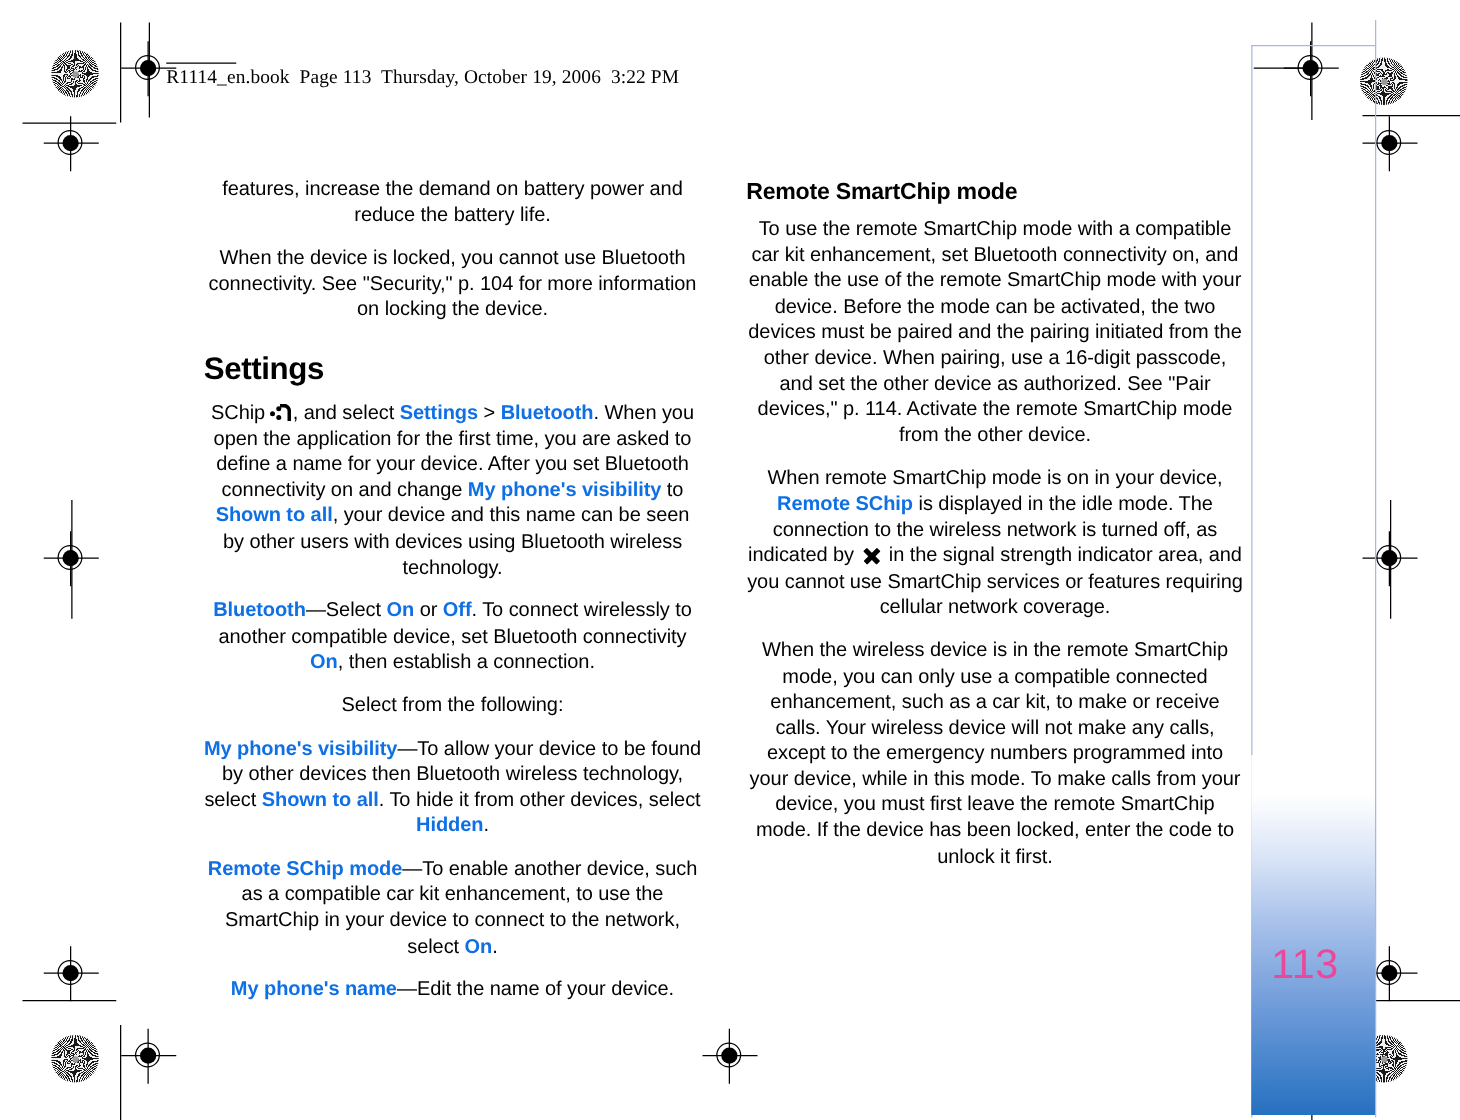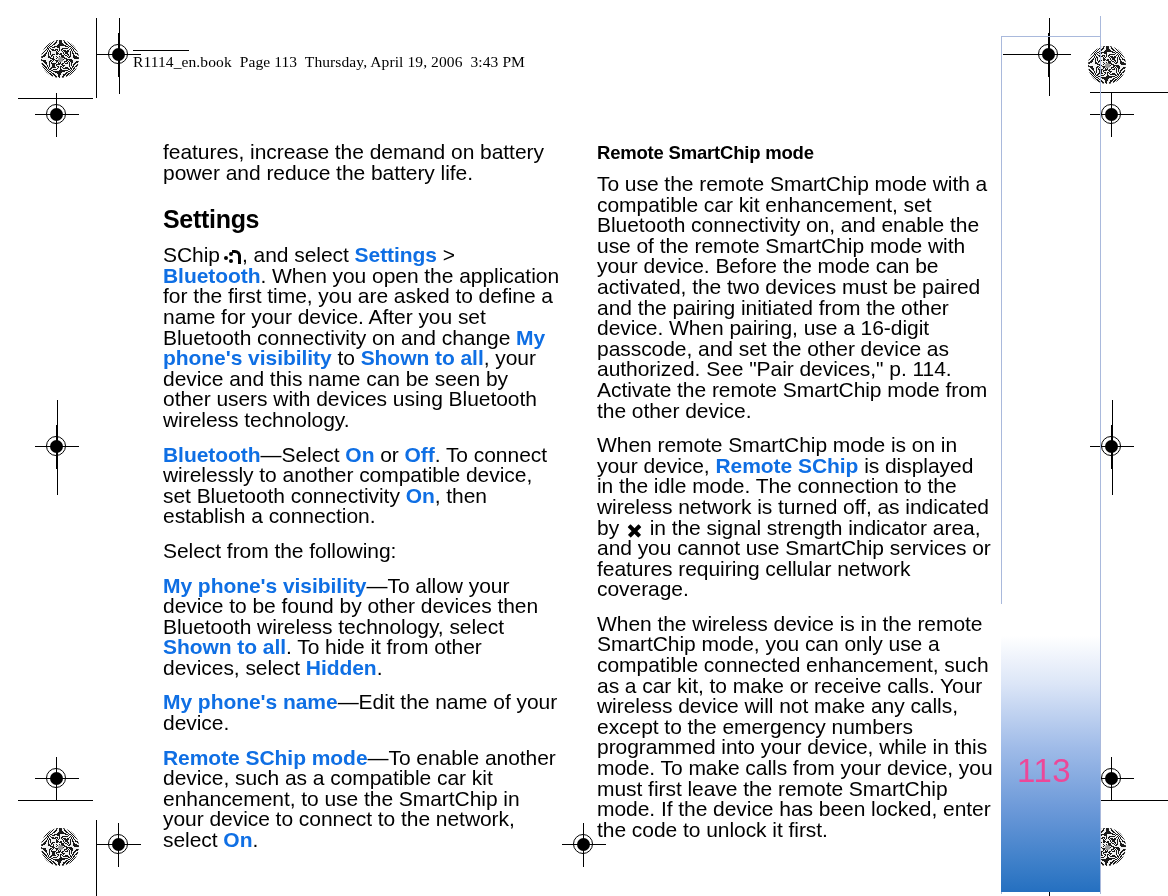--- a/index.html
+++ b/index.html
@@ -108,24 +108,25 @@
     width: 832px;
     display: flex;
     gap: 36px;
   }
   .col {
     width: 398px;
   }
 
   p.body {
     margin: 0 0 14px 0;
-    font-size: 21px;
+    font-size: 16px;
     line-height: 20.6px;
     color: #010101;
     letter-spacing: -0.05px;
+    text-align: center;
   }
   h2.sec {
     margin: 22px 0 12px 0;
     font-size: 25px;
     line-height: 28px;
     font-weight: bold;
     color: #000;
     letter-spacing: -0.3px;
   }
   h3.sub {
@@ -314,52 +315,53 @@
   <div class="reg-target" style="left:1027px; top:823px;">
     <div class="cross-h"></div>
       <div class="cross-v"></div>
     <div class="ring"></div>
       <div class="dot"></div>
   </div>
   <div class="mark-line v" style="left:1049px; top:820px; height:76px;"></div>
 </div>
 
 <div class="doc-header-rule"></div>
-<div class="doc-header">R1114_en.book  Page 113  Thursday, April 19, 2006  3:43 PM</div>
+<div class="doc-header">R1114_en.book  Page 113  Thursday, October 19, 2006  3:22 PM</div>
 
 <div class="columns">
 
   <div class="col">
     <p class="body">features, increase the demand on battery power and reduce the battery life.</p>
 
+    <p class="body">When the device is locked, you cannot use Bluetooth connectivity. See "Security," p. 104 for more information on locking the device.</p>
 
     <h2 class="sec">Settings</h2>
 
     <p class="body">
       <span>SChip</span><span class="menu-key-icon">
         <span class="mk-c c1"></span><span class="mk-c c2"></span><span class="mk-c c3"></span><span class="mk-c c4"></span>
       </span><span>, and select </span><span class="lnk">Settings</span><span class="gt"> &gt; </span><span class="lnk">Bluetooth</span><span>. When you open the application for the first time, you are asked to define a name for your device. After you set Bluetooth connectivity on and change </span><span class="lnk">My phone's visibility</span><span> to </span><span class="lnk">Shown to all</span><span>, your device and this name can be seen by other users with devices using Bluetooth wireless technology.</span>
     </p>
 
     <p class="body">
       <span class="lnk">Bluetooth</span><span>—Select </span><span class="lnk">On</span><span> or </span><span class="lnk">Off</span><span>. To connect wirelessly to another compatible device, set Bluetooth connectivity </span><span class="lnk">On</span><span>, then establish a connection.</span>
     </p>
 
     <p class="body">Select from the following:</p>
 
     <p class="body">
       <span class="lnk">My phone's visibility</span><span>—To allow your device to be found by other devices then Bluetooth wireless technology, select </span><span class="lnk">Shown to all</span><span>. To hide it from other devices, select </span><span class="lnk">Hidden</span><span>.</span>
     </p>
 
     <p class="body">
+      <span class="lnk">Remote SChip mode</span><span>—To enable another device, such as a compatible car kit enhancement, to use the SmartChip in your device to connect to the network, select </span><span class="lnk">On</span><span>.</span>
+    </p>
+
+    <p class="body">
       <span class="lnk">My phone's name</span><span>—Edit the name of your device.</span>
-    </p>
-
-    <p class="body">
-      <span class="lnk">Remote SChip mode</span><span>—To enable another device, such as a compatible car kit enhancement, to use the SmartChip in your device to connect to the network, select </span><span class="lnk">On</span><span>.</span>
     </p>
   </div>
 
   <div class="col">
     <h3 class="sub">Remote SmartChip mode</h3>
 
     <p class="body">To use the remote SmartChip mode with a compatible car kit enhancement, set Bluetooth connectivity on, and enable the use of the remote SmartChip mode with your device. Before the mode can be activated, the two devices must be paired and the pairing initiated from the other device. When pairing, use a 16-digit passcode, and set the other device as authorized. See "Pair devices," p. 114. Activate the remote SmartChip mode from the other device.</p>
 
     <p class="body">
       <span>When remote SmartChip mode is on in your device, </span><span class="lnk">Remote SChip</span><span> is displayed in the idle mode. The connection to the wireless network is turned off, as indicated by </span><span class="x-icon"><span class="a"></span><span class="b"></span></span><span> in the signal strength indicator area, and you cannot use SmartChip services or features requiring cellular network coverage.</span>

